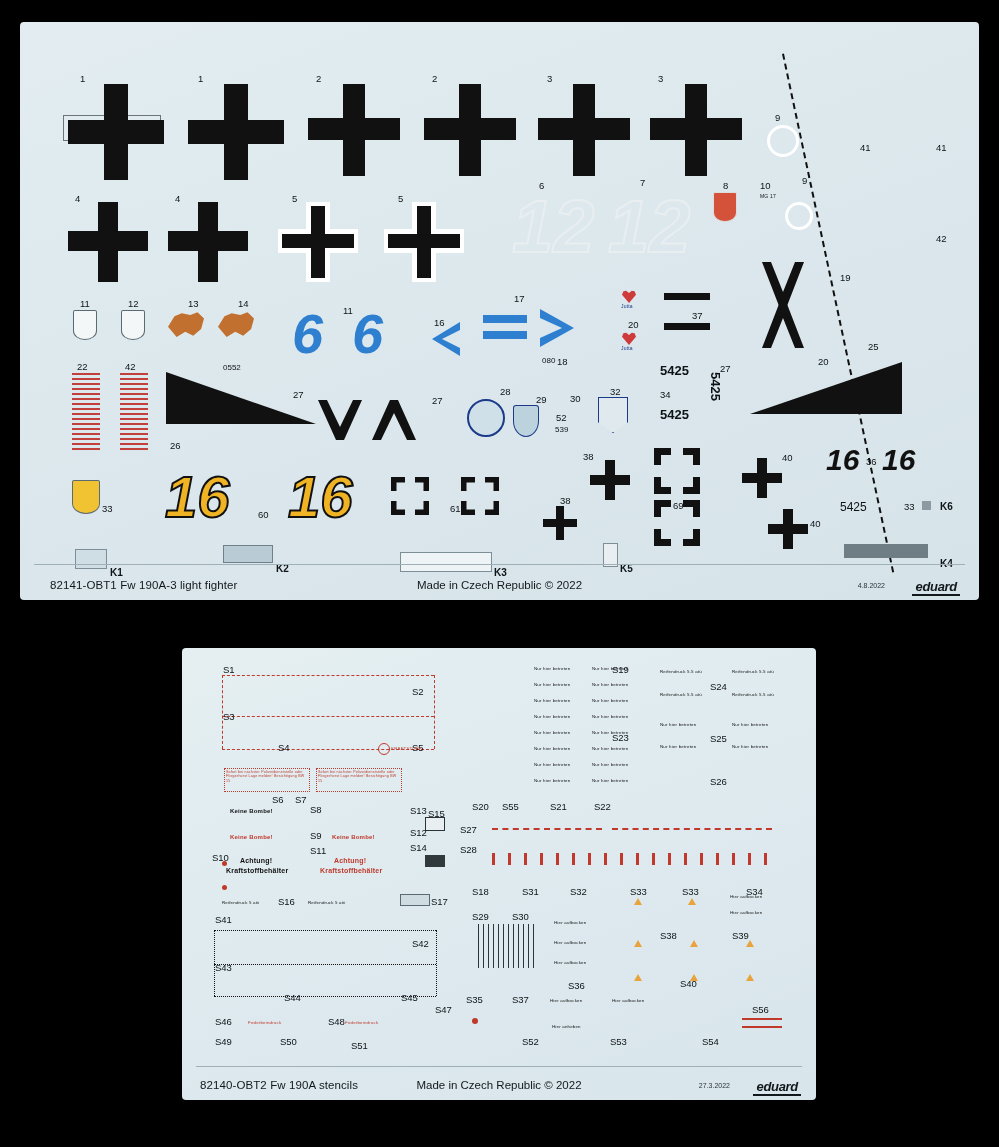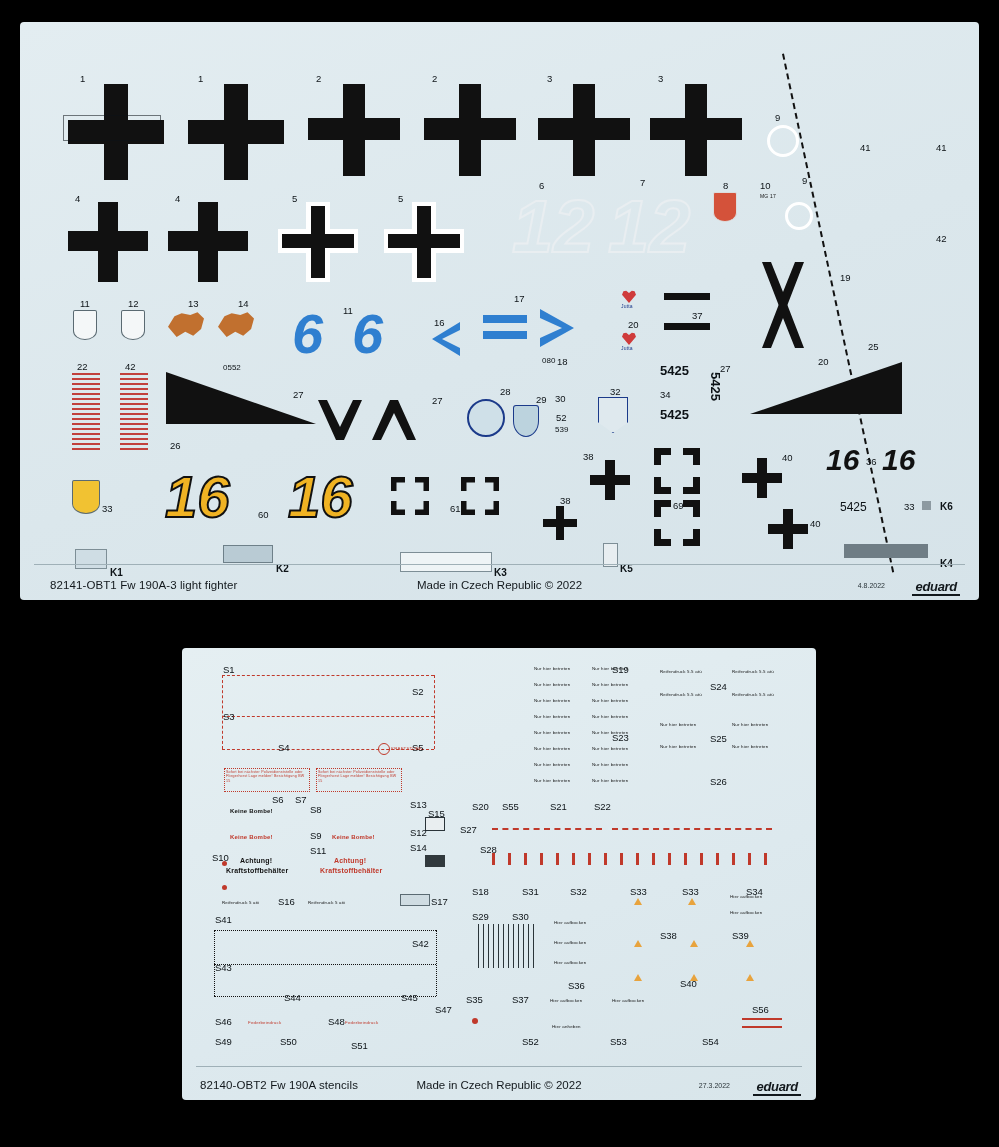--- a/index.html
+++ b/index.html
@@ -246,21 +246,21 @@
       <svg width="44" height="40" viewBox="0 0 44 40">
           <polygon points="18,0 26,0 44,40 35,40 22,13 9,40 0,40" fill="#111"></polygon>
         </svg>
     </div>
     <div class="num" style="left:412px;top:373px;">27</div>
 
     <div style="position:absolute;left:447px;top:377px;width:34px;height:34px;border-radius:50%;background:#cfe0e8;border:2px solid #1b3a8a;"></div>
     <div class="num" style="left:480px;top:364px;">28</div>
     <div style="position:absolute;left:493px;top:383px;width:24px;height:30px;border-radius:3px 3px 50% 50%;background:#bcd3de;border:1px solid #1b3a8a;"></div>
     <div class="num" style="left:516px;top:372px;">29</div>
-    <div class="num" style="left:535px;top:371px;">30</div>
+    <div class="num" style="left:550px;top:371px;">30</div>
     <div class="num" style="left:535px;top:371px;opacity:0;">539</div>
     <div class="num" style="left:536px;top:390px;">52</div>
     <div class="num" style="left:535px;top:403px;font-size:8px;">539</div>
     <div style="position:absolute;left:578px;top:375px;width:28px;height:34px;background:#dfe9ee;border:1px solid #1b3a8a;
                 clip-path:polygon(0 0,100% 0,100% 70%,50% 100%,0 70%);"></div>
     <div class="num" style="left:590px;top:364px;">32</div>
 
     <div class="crest" style="left:52px;top:458px;width:26px;height:32px;background:#f1c232;border:1px solid #5a6a72;"></div>
     <div class="num" style="left:82px;top:481px;">33</div>
 
@@ -380,21 +380,21 @@
     <div class="num" style="left:128px;top:197px;">S11</div>
 
     <div class="num" style="left:30px;top:204px;">S10</div>
     <div class="stxt b" style="left:58px;top:209px;font-size:7px;">Achtung!</div>
     <div class="stxt b" style="left:44px;top:219px;font-size:7px;">Kraftstoffbehälter</div>
     <div class="stxt red b" style="left:152px;top:209px;font-size:7px;">Achtung!</div>
     <div class="stxt red b" style="left:138px;top:219px;font-size:7px;">Kraftstoffbehälter</div>
     <div style="position:absolute;left:40px;top:213px;width:5px;height:5px;border-radius:50%;background:#c0392b;"></div>
     <div style="position:absolute;left:40px;top:237px;width:5px;height:5px;border-radius:50%;background:#c0392b;"></div>
 
-    <div class="num" style="left:228px;top:151px;">S13</div>
+    <div class="num" style="left:228px;top:157px;">S13</div>
     <div class="num" style="left:228px;top:194px;">S14</div>
     <div class="sbox" style="left:243px;top:169px;width:18px;height:12px;background:#e9eef0;border:1px solid #2a3439;"></div>
     <div class="num" style="left:246px;top:160px;">S15</div>
     <div class="num" style="left:228px;top:179px;">S12</div>
     <div class="sbox" style="left:243px;top:207px;width:20px;height:12px;background:#31393d;"></div>
 
     <div class="stxt" style="left:40px;top:252px;">Reifendruck 5 atii</div>
     <div class="num" style="left:96px;top:248px;">S16</div>
     <div class="stxt" style="left:126px;top:252px;">Reifendruck 5 atii</div>
     <div class="sbox" style="left:218px;top:246px;width:28px;height:10px;background:#cfdce2;border:1px solid #5a6a72;"></div>
@@ -455,21 +455,21 @@
 
     <div class="num" style="left:290px;top:153px;">S20</div>
     <div class="num" style="left:320px;top:153px;">S55</div>
     <div class="num" style="left:368px;top:153px;">S21</div>
     <div class="num" style="left:412px;top:153px;">S22</div>
 
     <div class="num" style="left:278px;top:176px;">S27</div>
     <div class="dashline" style="left:310px;top:180px;width:110px;border-top:2px dashed #c0392b;"></div>
     <div class="dashline" style="left:430px;top:180px;width:160px;border-top:2px dashed #c0392b;"></div>
 
-    <div class="num" style="left:278px;top:196px;margin-left:20px;">S28</div>
+    <div class="num" style="left:278px;top:196px;">S28</div>
     <div style="position:absolute;left:310px;top:205px;width:280px;height:12px;
                 background:repeating-linear-gradient(to right,#c0392b 0 3px,transparent 3px 16px);"></div>
 
     <div class="num" style="left:290px;top:238px;">S18</div>
     <div class="num" style="left:340px;top:238px;">S31</div>
     <div class="num" style="left:388px;top:238px;">S32</div>
     <div class="num" style="left:448px;top:238px;">S33</div>
     <div class="num" style="left:500px;top:238px;">S33</div>
     <div class="num" style="left:564px;top:238px;">S34</div>
 

